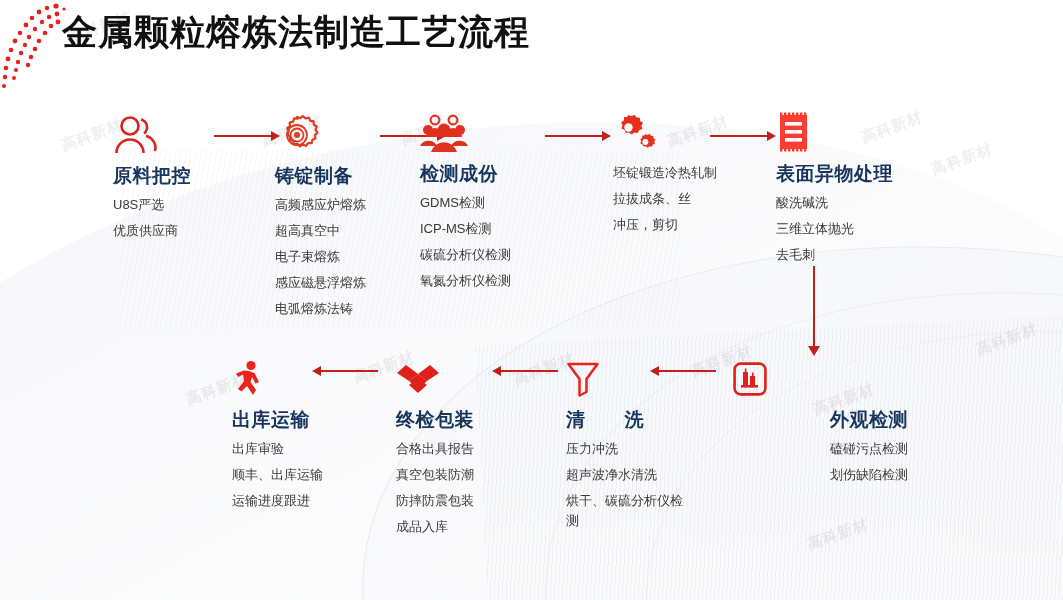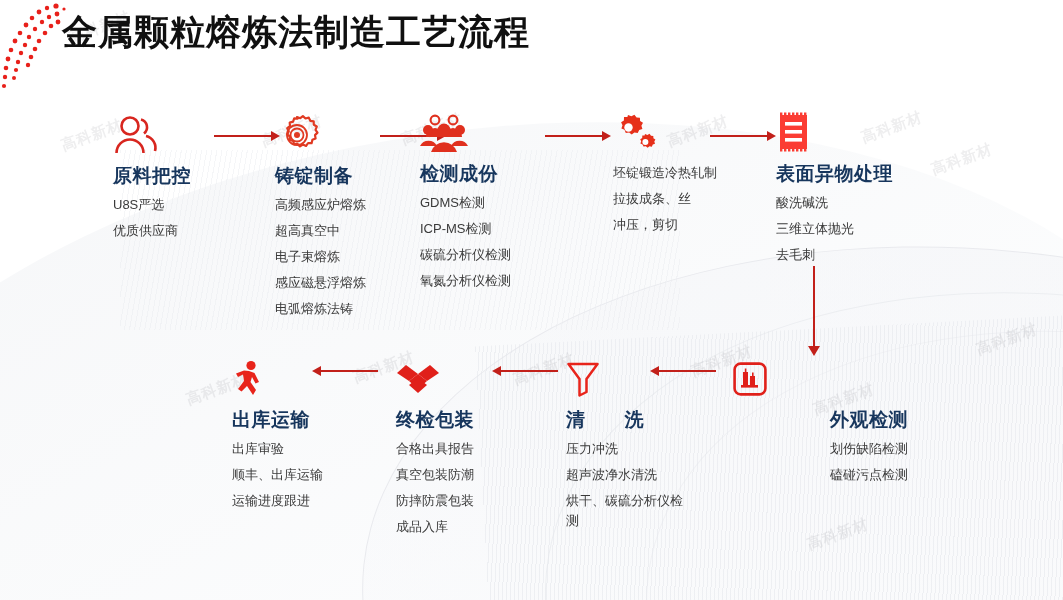--- a/index.html
+++ b/index.html
@@ -394,22 +394,22 @@
       <rect x="1.6" y="1.6" width="30.8" height="30.8" rx="6" fill="none" stroke="#e0201a" stroke-width="2.6"></rect>
       <rect x="10" y="10" width="5" height="13" fill="#e0201a"></rect>
       <rect x="17" y="14" width="5" height="9" fill="#e0201a"></rect>
       <rect x="8" y="23" width="17" height="2.6" fill="#e0201a"></rect>
       <rect x="11.8" y="6.5" width="1.6" height="3.5" fill="#e0201a"></rect>
       <rect x="19" y="10.5" width="1.6" height="3.5" fill="#e0201a"></rect>
     </svg>
   </div>
   <div class="step-title">外观检测</div>
   <div class="step-lines">
+    <div>磕碰污点检测</div>
     <div>划伤缺陷检测</div>
-    <div>磕碰污点检测</div>
   </div>
 </div>
 
 <div class="arrow-h" style="left:650px; top:365px; width:66px;">
   <div class="head-l"></div>
   <div class="shaft"></div>
 </div>
 
 <div class="step wrapline" style="left:566px; top:356px;">
   <div class="icon-wrap">

